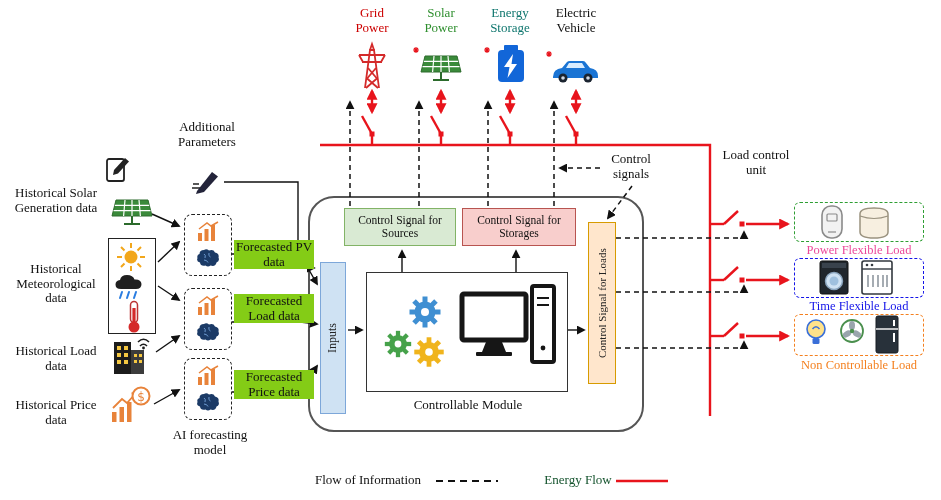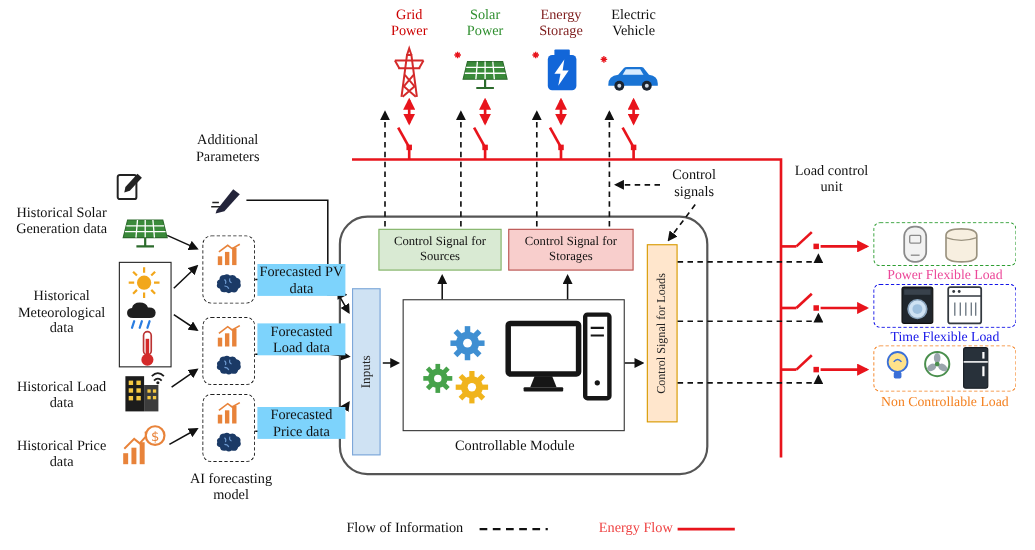--- a/index.html
+++ b/index.html
@@ -1,32 +1,32 @@
 <!DOCTYPE html>
 <html><head>
 <meta charset="utf-8">
 <style>
   *{margin:0;padding:0;box-sizing:border-box}
   html,body{background:#fff}
   body{font-family:"Liberation Serif",serif;color:#111}
   .canvas{position:relative;width:941px;height:500px;background:#fff;overflow:hidden}
   .label{position:absolute;font-size:13px;line-height:1.13;text-align:center;z-index:8}
   .label.left{text-align:center}
-  .label.bgw{background:#7dd3fc}
+  .label.bgw{background:#84cc16}
   .box{position:absolute;z-index:2;background:#fff}
   .cbox{display:flex;align-items:center;justify-content:center;text-align:center;font-size:11.5px;line-height:1.15;padding:2px}
   .vtext{writing-mode:vertical-rl;transform:rotate(180deg);display:flex;align-items:center;justify-content:center;height:100%;width:100%;font-size:12px;color:#222}
   .vtext.small{font-size:11px}
   .c-red{color:#cc0000}
   .c-green{color:#2f8f2f}
-  .c-blue{color:#7f1d1d}
+  .c-blue{color:#0f766e}
   .c-loadgreen{color:#ec4899}
   .c-loadblue{color:#1414e8}
   .c-loadorange{color:#f4801f}
-  .c-energy{color:#ef4444}
+  .c-energy{color:#14532d}
   svg.overlay{position:absolute;left:0;top:0;z-index:5;pointer-events:none}
   .dK{stroke:#111;stroke-width:1.5;fill:none;stroke-dasharray:5 4}
   .sK{stroke:#111;stroke-width:1.4;fill:none}
   .sR{stroke:#e8141c;stroke-width:2.4;fill:none}
   .fR{fill:#e8141c}
 </style>
 </head>
 <body>
 
 <div class="canvas">

